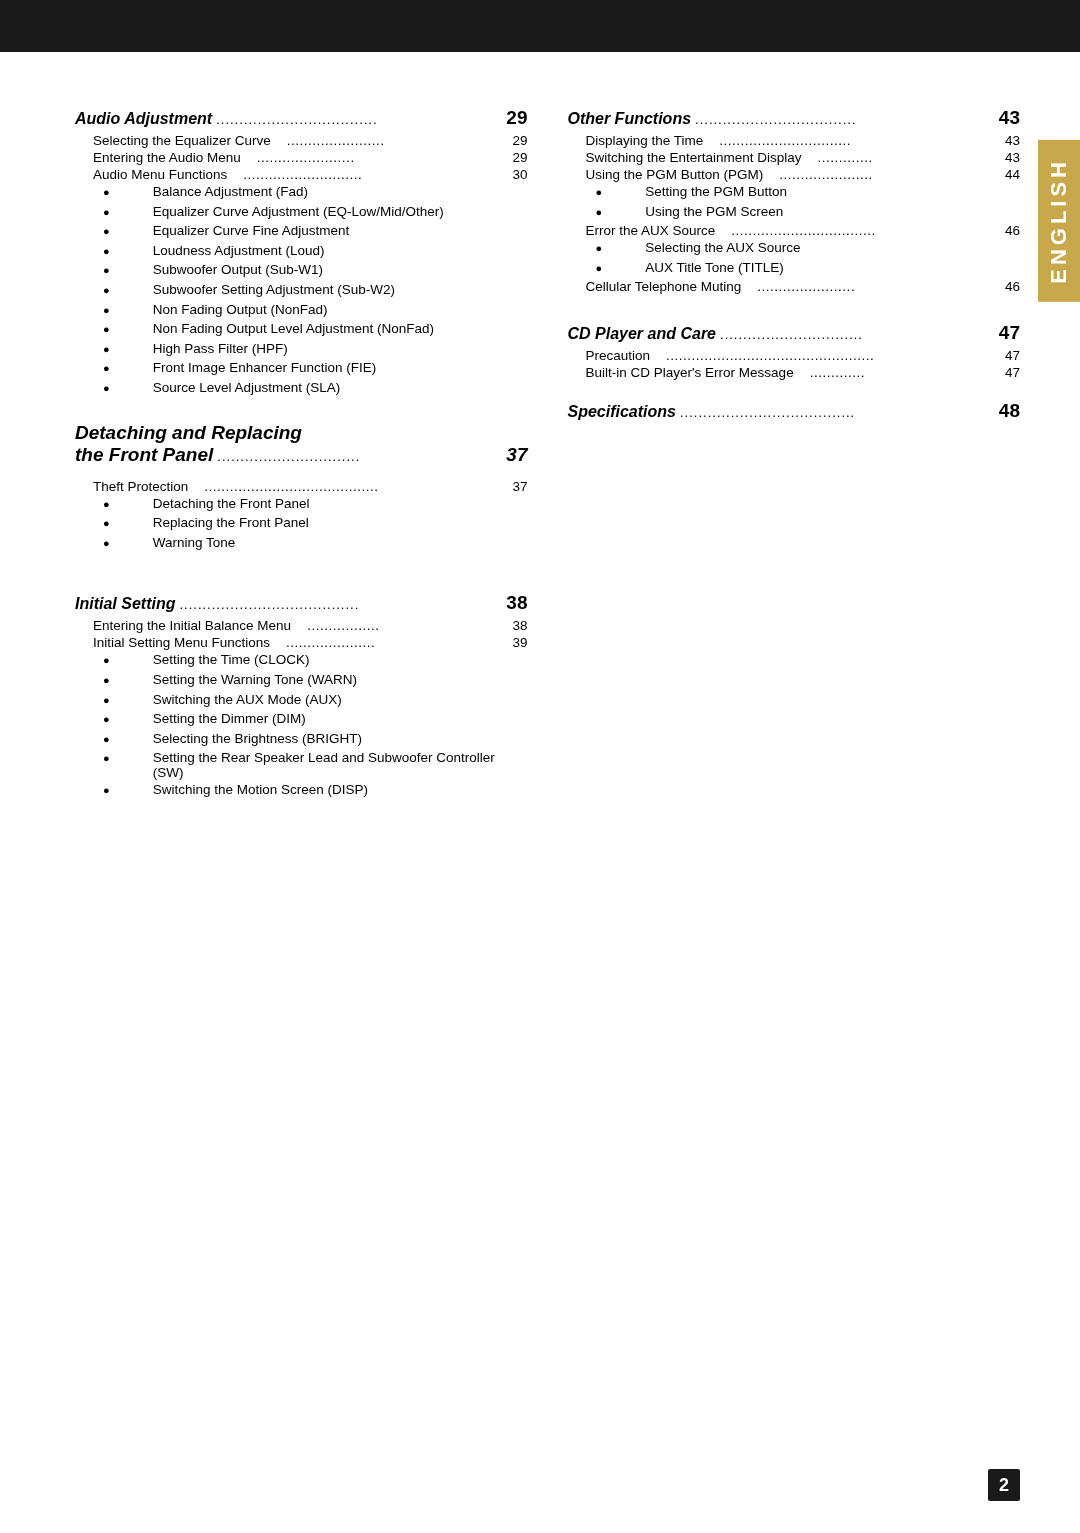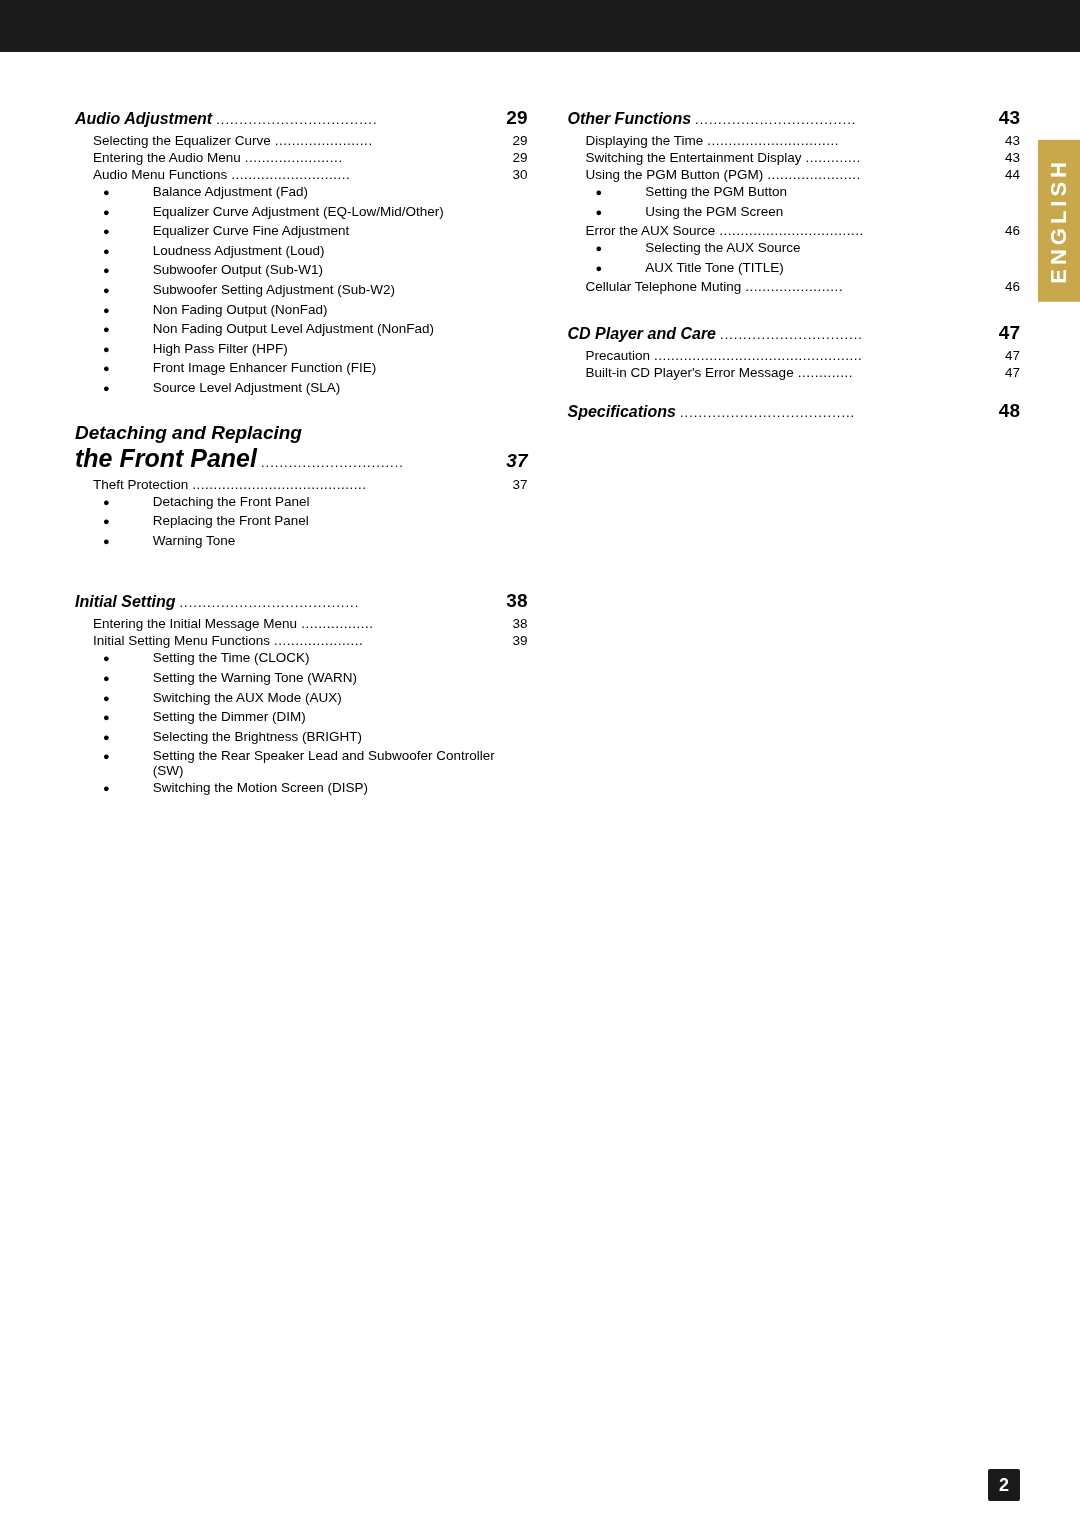--- a/index.html
+++ b/index.html
@@ -118,21 +118,21 @@
       white-space: nowrap;
     }
 
     
     .sub-entry {
       font-size: 13.5px;
       margin-left: 18px;
       margin-top: 2px;
       display: flex;
       align-items: baseline;
-      gap: 0;
+      gap: 12px;
     }
 
     .sub-title {
       white-space: nowrap;
     }
 
     .sub-dots {
       flex: 1;
       overflow: hidden;
       white-space: nowrap;
@@ -164,40 +164,40 @@
     }
 
     .bullet-entry .bullet-text {
       flex: 1;
       margin-left: 37px;
     }
 
     
     .section-header-multiline {
       margin-top: 24px;
-      margin-bottom: 4px;
+      margin-bottom: 13px;
     }
 
     .section-header-line1 {
       font-size: 19px;
       font-weight: bold;
       font-style: italic;
     }
 
     .section-header-line2 {
       font-size: 19px;
       font-weight: bold;
       font-style: italic;
       display: flex;
       align-items: baseline;
       gap: 0;
     }
 
     .section-header-line2 .title-part {
-      font-size: 25px;
+      font-size: 19px;
       font-weight: bold;
       font-style: italic;
     }
 
     .section-header-line2 .dots-part {
       flex: 1;
       overflow: hidden;
       white-space: nowrap;
       margin: 0 4px;
       font-size: 13px;
@@ -328,21 +328,21 @@
         <span class="bullet-text">Warning Tone</span>
       </div>
 
       <div class="initial-setting-header section-header">
         <span class="section-title">Initial Setting</span>
         <span class="section-dots">.......................................</span>
         <span class="section-page">38</span>
       </div>
 
       <div class="sub-entry">
-        <span class="sub-title">Entering the Initial Message Menu</span>
+        <span class="sub-title">Entering the Initial Balance Menu</span>
         <span class="sub-dots">.................</span>
         <span class="sub-page">38</span>
       </div>
       <div class="sub-entry">
         <span class="sub-title">Initial Setting Menu Functions</span>
         <span class="sub-dots">.....................</span>
         <span class="sub-page">39</span>
       </div>
 
       <div class="bullet-entry">

